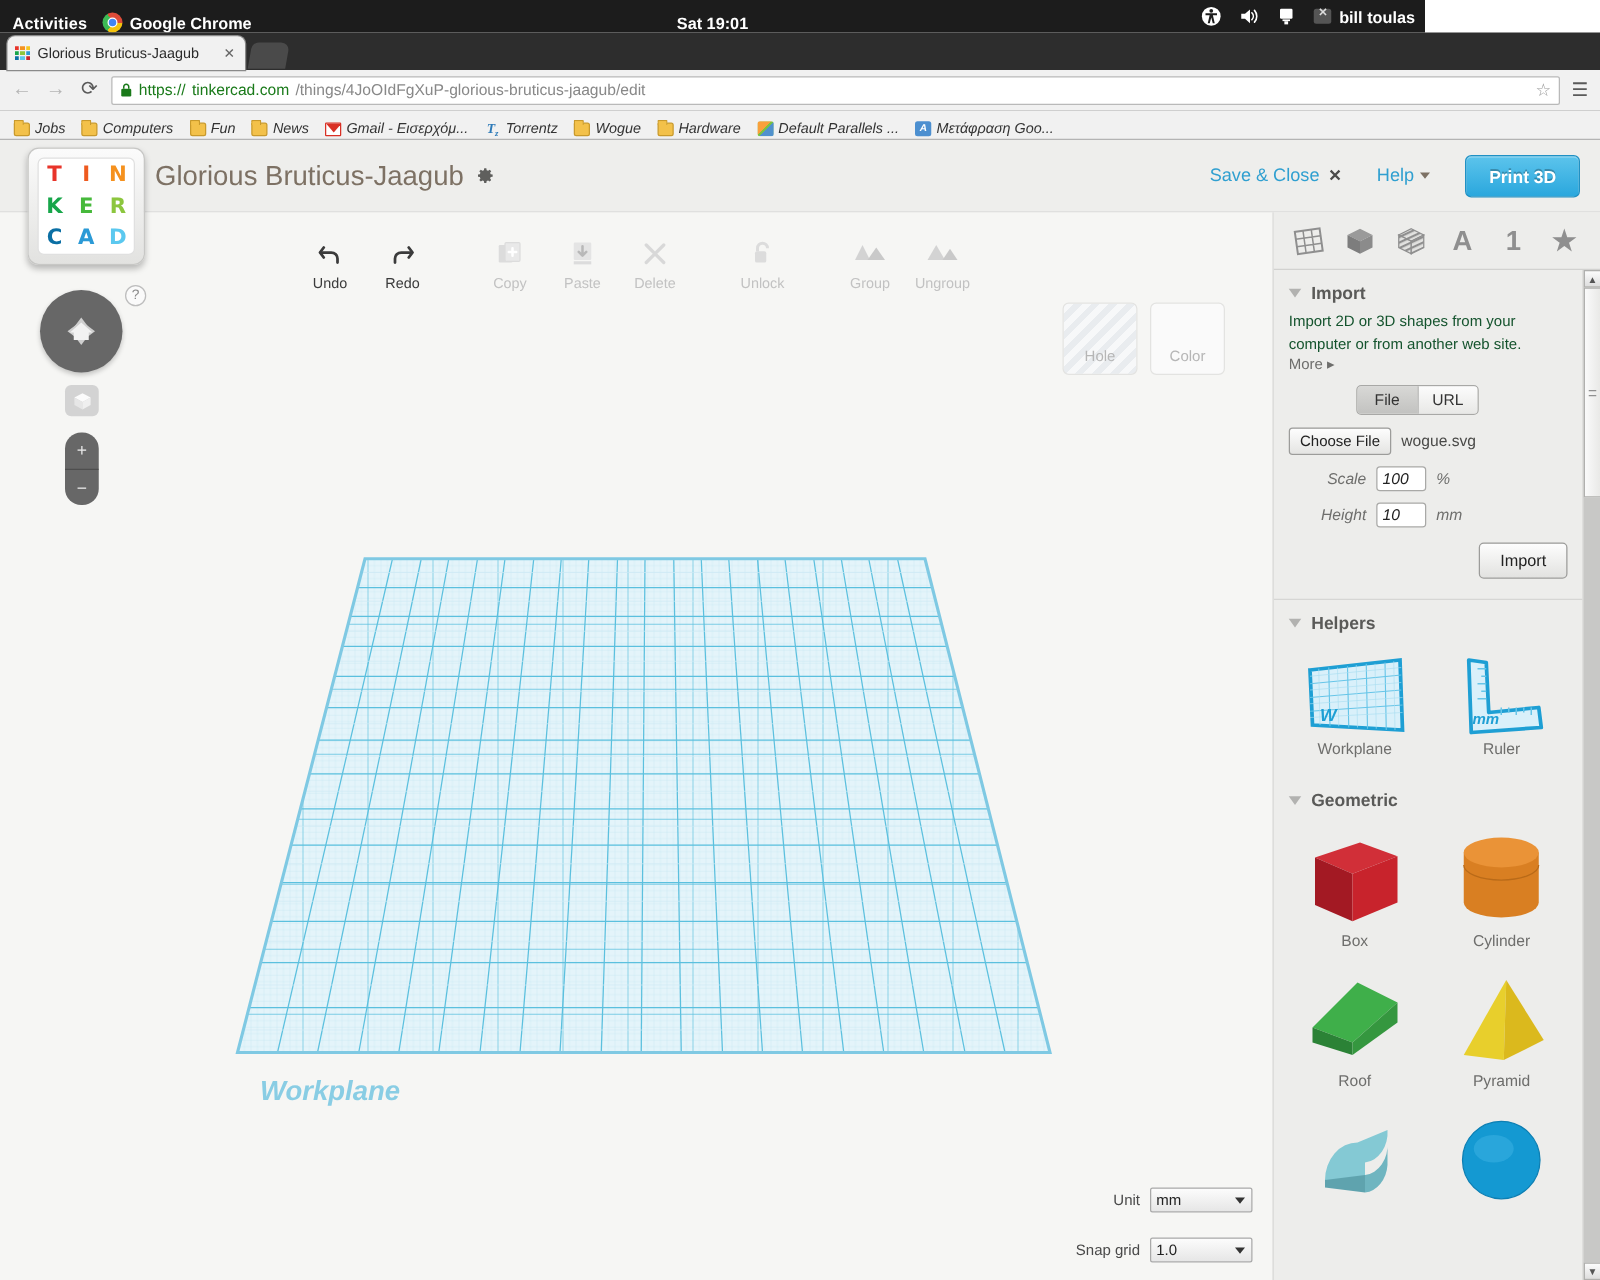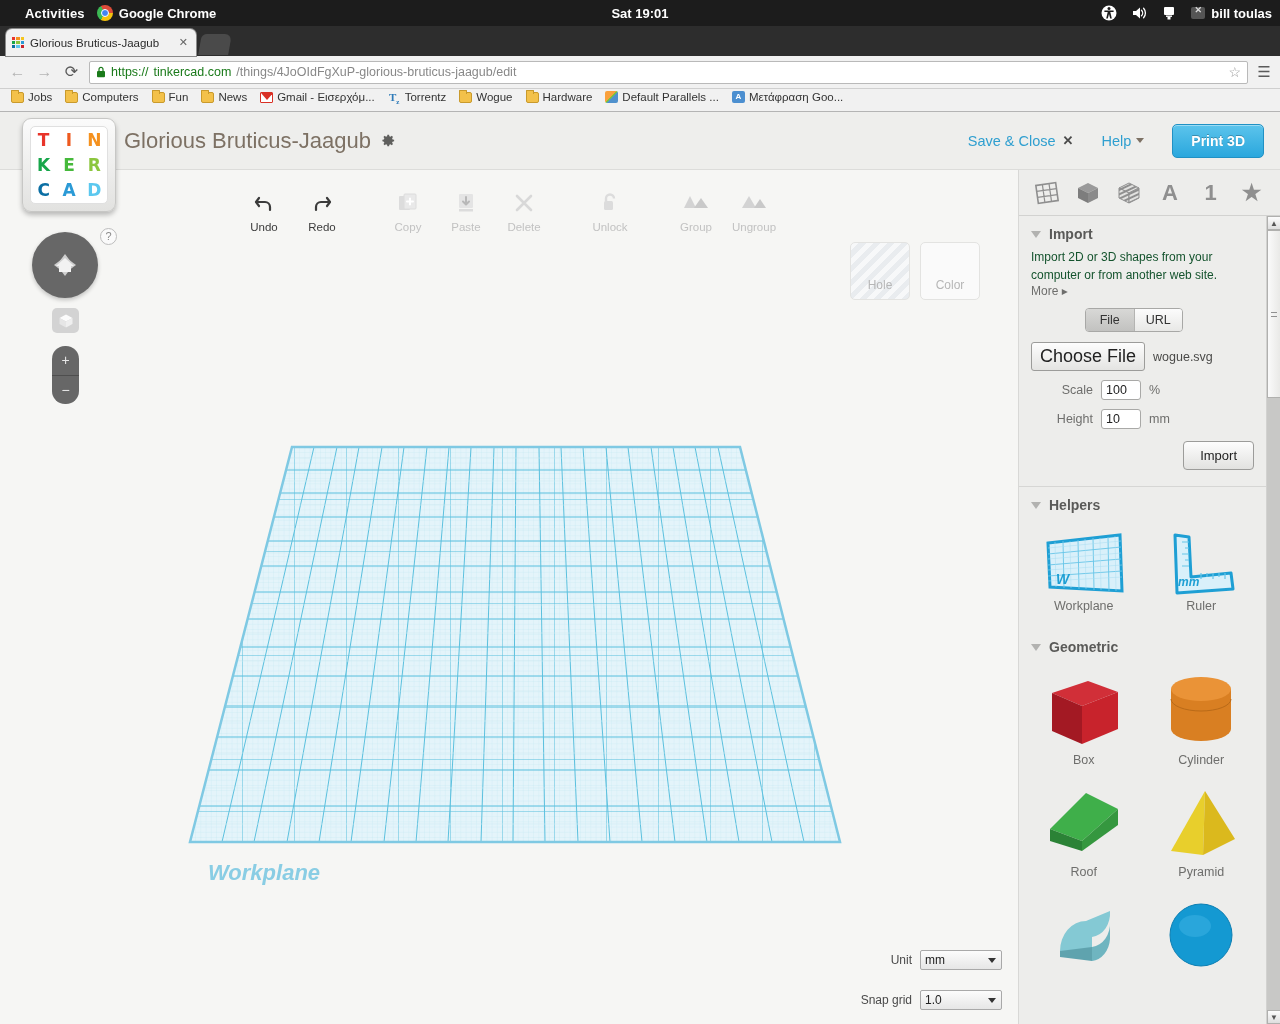--- a/index.html
+++ b/index.html
@@ -5,27 +5,26 @@
   * { box-sizing: border-box; margin: 0; padding: 0; }
   html, body {
     width: 1280px; height: 1024px;
     overflow: hidden;
     font-family: "Liberation Sans", sans-serif;
     background: #ffffff;
   }
 
   
   .gnome-bar {
-    height: 26px; width: 1280px;
+    height: 26px; width: 1140px;
     background: #1c1c1c;
-    display: flex; align-items: center;
+    display: flex; align-items: flex-end;
     color: #ffffff;
     font-size: 13px; font-weight: bold;
     position: relative;
-    padding-left: 15px;
   }
   .gnome-activities { padding: 0 12px 0 10px; letter-spacing: .2px; }
   .gnome-app { display: flex; align-items: center; gap: 6px; }
   .chrome-logo {
     width: 16px; height: 16px; border-radius: 50%;
     background:
       conic-gradient(from -30deg,
         #dd4b39 0deg 120deg,
         #f4c20d 120deg 240deg,
         #3cba54 240deg 360deg);
@@ -119,23 +118,23 @@
   .url-scheme { color: #1a7a1a; }
   .url-rest { color: #888; }
   .star-ico { margin-left: auto; color: #9a9a9a; font-size: 14px; }
   .wrench { color: #5a5a5a; font-size: 15px; width: 16px; text-align: center; }
 
   
   .bookmarks {
     height: 23px; width: 1280px;
     background: #f1f1f1;
     border-bottom: 1px solid #b4b4b4;
-    display: flex; align-items: flex-start;
+    display: flex; align-items: flex-end;
     padding: 0 6px; gap: 3px;
-    font-size: 11.5px; color: #333;
+    font-size: 11.5px; color: #333; font-style: italic;
   }
   .bm {
     display: flex; align-items: center; gap: 4px;
     padding: 2px 5px; white-space: nowrap;
   }
   .bm-folder {
     width: 13px; height: 11px; flex: none;
     background: #f3c14a;
     border: 1px solid #c99a2c;
     border-radius: 1px 2px 2px 2px;
@@ -397,26 +396,26 @@
     padding: 4px 0; color: #333;
   }
   .seg .on { background: linear-gradient(#d8d8d6, #c2c2c0); }
   .seg .off { background: linear-gradient(#fcfcfc, #e8e8e6); border-left: 1px solid #b4b4b2; }
   .file-row {
     display: flex; align-items: center; gap: 8px; margin-top: 10px;
   }
   .btn-grey {
     background: linear-gradient(#fdfdfd, #e4e4e2);
     border: 1px solid #9c9c9a; border-radius: 3px;
-    padding: 3px 8px; font-size: 18px; color: #222;
+    padding: 3px 8px; font-size: 12px; color: #222;
   }
   .fname { font-size: 12.5px; color: #4a4a48; }
   .field-row {
     display: flex; align-items: center; gap: 8px;
-    margin-top: 9px; justify-content: flex-start;
+    margin-top: 9px; justify-content: flex-start; font-style: italic;
   }
   .field-lbl { width: 62px; text-align: right; font-size: 12.5px; color: #6e6e6c; }
   .field-in {
     width: 40px; height: 20px;
     background: #fff; border: 1px solid #a9a9a7; border-radius: 3px;
     font-size: 12.5px; color: #222; padding: 0 4px;
     display: flex; align-items: center;
   }
   .field-unit { font-size: 12.5px; color: #6e6e6c; }
   .import-btn-row { display: flex; justify-content: flex-end; margin-top: 12px; }

